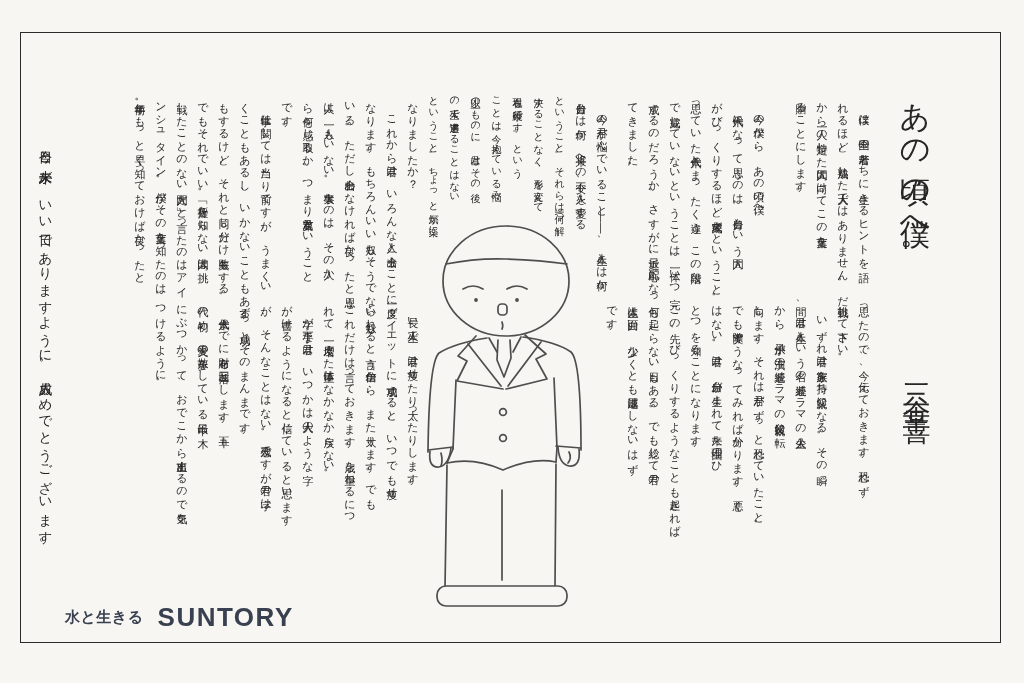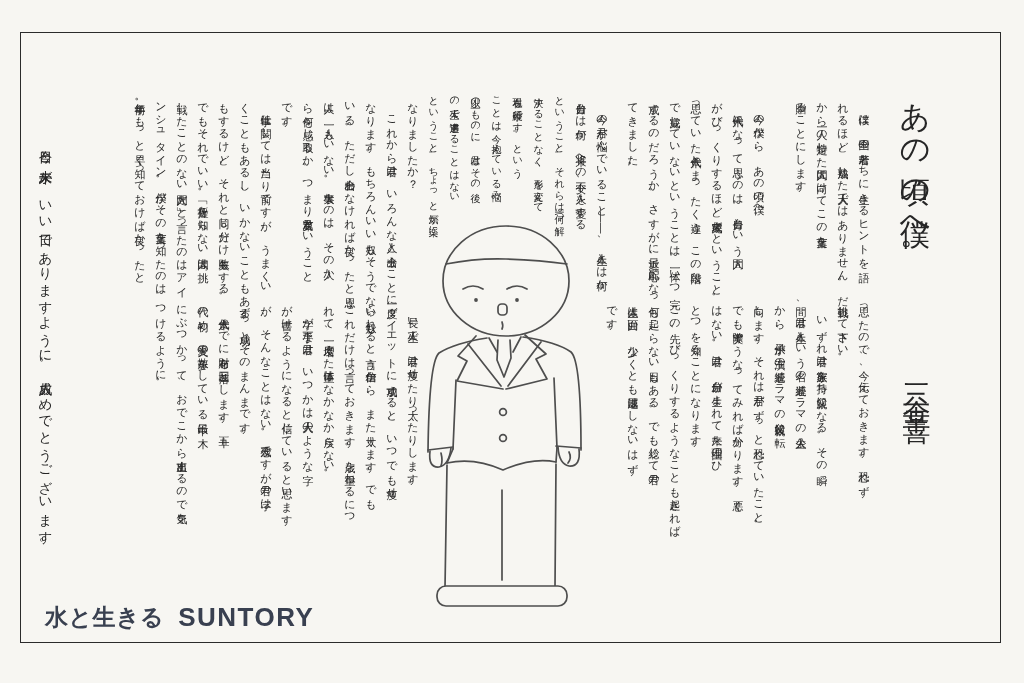--- a/index.html
+++ b/index.html
@@ -67,24 +67,25 @@
   }
   .logo{
     position:absolute;
     left:45px;top:602px;
     display:flex;
     align-items:center;
     gap:14px;
     color:#3a4150;
   }
   .logo .tagline{
-    font-size:23px;
+    font-size:15px;
     font-weight:700;
     letter-spacing:0.5px;
     color:#394050;
+    margin-left:20px;
   }
   .logo .brand{
     font-size:26px;
     font-weight:800;
     letter-spacing:1.5px;
     transform:scaleY(0.96);
     color:#394050;
   }
   .illustration{
     position:absolute;

